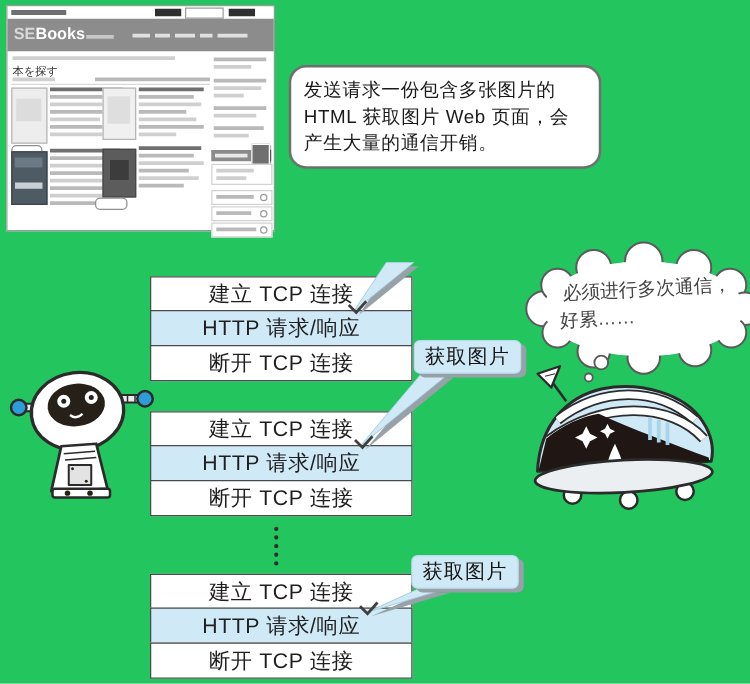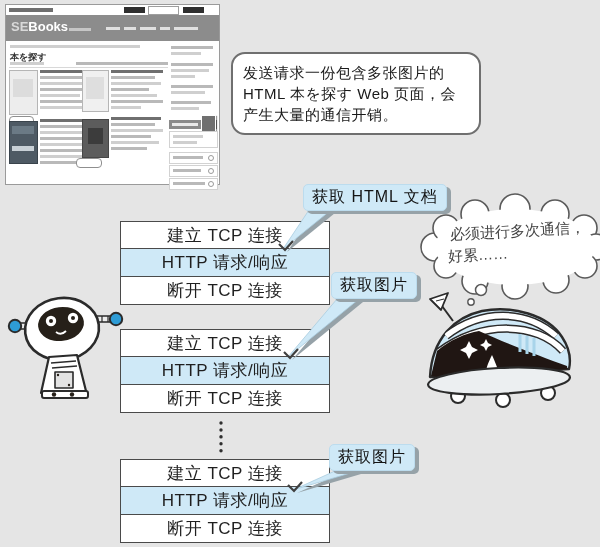--- a/index.html
+++ b/index.html
@@ -1,31 +1,31 @@
 <!DOCTYPE html>
 <html><head>
 <meta charset="utf-8">
 <style>
   html,body{margin:0;padding:0;background:#fff;}
-  #canvas{position:relative;width:600px;height:547px;background:#e5e5e5;overflow:hidden;
+  #canvas{position:relative;width:600px;height:547px;background:#22c55e;overflow:hidden;
           font-family:"Liberation Sans","DejaVu Sans",sans-serif;}
 
   
   .shot{position:absolute;left:5px;top:4px;width:213px;height:179px;border:1px solid #9a9a9a;
         background:#fff;z-index:1;}
   .shot-inner{position:absolute;inset:0;filter:blur(0.4px);}
   .bar{position:absolute;display:block;background:#b9b9b9;height:3px;}
   .bar-d{background:#6f6f6f;}
   .bar-l{background:#cfcfcf;}
   .chip{position:absolute;background:#2f2f2f;height:6px;}
   .shot-header{position:absolute;left:0;top:10px;width:100%;height:26px;background:#8c8c8c;}
   .logo{position:absolute;left:5px;top:4px;font-size:13px;font-weight:bold;line-height:16px;}
   .logo .se{color:#d9d9d9;}
   .logo .bk{color:#ffffff;}
-  .pg-title{position:absolute;left:4px;top:46px;font-size:9px;font-weight:bold;color:#2f2f2f;}
+  .pg-title{position:absolute;left:4px;top:46px;font-size:9px;font-weight:normal;color:#2f2f2f;}
   .thumb{position:absolute;border:1px solid #b5b5b5;background:#ededed;}
   .oval{position:absolute;border:1px solid #8f8f8f;border-radius:4px;background:#fff;}
   .srow{position:absolute;border:1px solid #d2d2d2;background:#fff;}
   .sdot{position:absolute;width:4px;height:4px;border:1px solid #9a9a9a;border-radius:50%;}
 
   
   .explain{position:absolute;left:231px;top:52px;width:226px;border:2px solid #6f6f6f;
            border-radius:14px;padding:8px 10px;font-size:15px;line-height:21px;
            letter-spacing:0.5px;color:#1a1a1a;background:#fff;z-index:3;}
 
@@ -151,21 +151,21 @@
         <i class="bar" style="left:3px;top:3px;width:28px"></i>
         <i class="sdot" style="right:3px;top:2px"></i>
       </div>
       <div class="srow" style="left:163px;top:173px;width:47px;height:10px">
         <i class="bar" style="left:3px;top:3px;width:32px"></i>
         <i class="sdot" style="right:3px;top:2px"></i>
       </div>
     </div>
   </div>
 
-  <div class="explain">发送请求一份包含多张图片的 HTML 本を探す Web 页面，会产生大量的通信开销。</div>
+  <div class="explain">发送请求一份包含多张图片的 HTML 获取图片 Web 页面，会产生大量的通信开销。</div>
 
   <div class="tcp-group" style="top:222px">
     <div class="tcp-row">建立 TCP 连接</div>
     <div class="tcp-row hl">HTTP 请求/响应</div>
     <div class="tcp-row">断开 TCP 连接</div>
   </div>
   <div class="tcp-group" style="top:330px">
     <div class="tcp-row">建立 TCP 连接</div>
     <div class="tcp-row hl">HTTP 请求/响应</div>
     <div class="tcp-row">断开 TCP 连接</div>
@@ -266,21 +266,20 @@
         <line x1="534" y1="338" x2="534" y2="356" stroke="#a8d4ea" stroke-width="3"></line>
         <path d="M 469 341 L 472 347 L 478 350 L 472 353 L 469 359 L 466 353 L 460 350 L 466 347 Z" fill="#fff"></path>
         <path d="M 486 339 L 488 343 L 492 345 L 488 347 L 486 351 L 484 347 L 480 345 L 484 343 Z" fill="#fff"></path>
         <path d="M 492 355 C 495 362 498 368 498 372 C 498 377 495 380 491.5 380 C 488 380 486 377 486 372.5
                  C 486 368 489 361 492 355 Z" fill="#fff"></path>
       </g>
       <ellipse cx="499" cy="381" rx="71" ry="13" fill="#eceff1" stroke="#2b2b2b" stroke-width="2.2" transform="rotate(-3 499 381)"></ellipse>
     </g>
   </svg>
 
-  <div class="tag" style="left:303px;top:184px">获取 HTML 文档</div>
   <div class="tag" style="left:331px;top:272px">获取图片</div>
   <div class="tag" style="left:329px;top:444px">获取图片</div>
 
   <div class="thought-text" style="left:450px;top:222px">必须进行多次通信，</div>
   <div class="thought-text" style="left:448px;top:246px">好累……</div>
 
 
 </div>
 
 </body></html>

